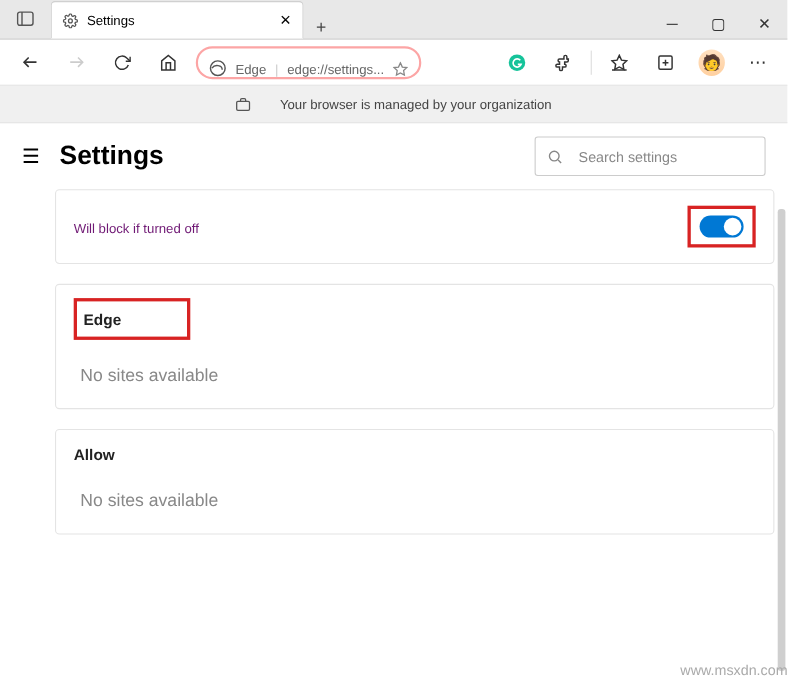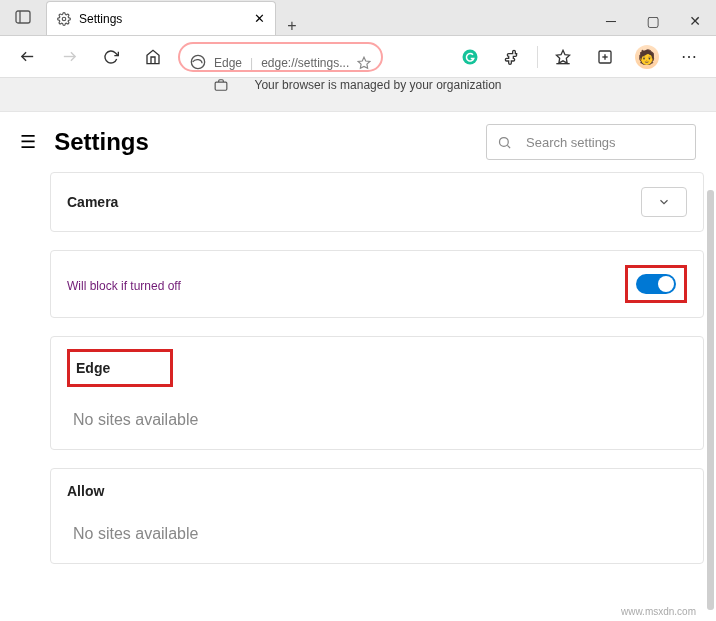--- a/index.html
+++ b/index.html
@@ -8,39 +8,39 @@
     .tabbar-left { width:46px; height:36px; display:flex; align-items:center; justify-content:center;}
     .tab { height:34px; background:#fff; border:1px solid #ccc; border-bottom:none; border-radius:4px 4px 0 0; display:flex; align-items:center; padding:0 10px; gap:8px; font-size:12px; }
     .tab .close { margin-left:auto; font-size:13px; }
     .new-tab { width:32px; display:flex; align-items:center; justify-content:center; font-size:16px; color:#444;}
     .win-controls { margin-left:auto; display:flex; }
     .win-controls div { width:42px; height:28px; display:flex; align-items:center; justify-content:center; font-size:14px; color:#333;}
     .toolbar { height:42px; display:flex; align-items:center; padding:0 10px; gap:8px; border-bottom:1px solid #e0e0e0;}
     .tool-btn { width:34px; height:34px; display:flex; align-items:center; justify-content:center; color:#333; border-radius:4px;}
     .tool-btn.disabled { color:#bbb;}
     .addr { flex:0 0 200px; height:30px; border:2px solid #fca5a5; border-radius:15px; display:flex; align-items:flex-end; padding:0 10px; font-size:12px; color:#666; gap:8px;}
-    .org-banner { height:34px; background:#f0f0f0; display:flex; justify-content:center; font-size:12px; color:#444; gap:26px; border-bottom:1px solid #e5e5e5;}
+    .org-banner { height:34px; background:#f0f0f0; display:flex; align-items:center; justify-content:center; font-size:12px; color:#444; gap:26px; border-bottom:1px solid #e5e5e5;}
     .settings-header { height:60px; display:flex; align-items:center; padding:0 20px; gap:18px;}
     .hamburger { font-size:18px;}
     .page-title { font-size:24px; font-weight:600;}
     .search-box { margin-left:auto; width:210px; height:36px; border:1px solid #ccc; border-radius:3px; display:flex; align-items:center; padding:0 10px; gap:14px; color:#888; font-size:13px;}
     .content { padding:0 12px 0 50px; position:relative;}
     .scrollbar { position:absolute; right:2px; top:190px; width:7px; height:420px; background:#cfcfcf; border-radius:3px;}
     .card { background:#fff; border:1px solid #e4e4e4; border-radius:4px; margin-bottom:18px;}
     .card-row { display:flex; align-items:center; padding:14px 16px; }
     .card-title { font-size:14px; font-weight:600; color:#222;}
     .card-sub { font-size:12px; color:#701a75; margin-top:3px;}
     .expand-btn { width:46px; height:30px; border:1px solid #d0d0d0; border-radius:4px; display:flex; align-items:center; justify-content:center; margin-left:auto;}
     .highlight-red { border:3px solid #d82323; padding:2px 4px; display:inline-block;}
     .toggle-wrap { margin-left:auto; border:3px solid #d82323; padding:6px 8px;}
     .toggle { width:40px; height:20px; background:#0078d4; border-radius:10px; position:relative;}
     .toggle .knob { position:absolute; right:2px; top:2px; width:16px; height:16px; background:#fff; border-radius:50%;}
     .empty-row { padding:20px 22px; font-size:16px; color:#888;}
     .block-header { padding:12px 16px 4px; border-bottom:none;}
-    .watermark { position:absolute; bottom:4px; right:20px; font-size:10px; color:#aaa;}
+    .watermark { position:absolute; bottom:4px; right:0; font-size:13px; color:#aaa;}
     svg { display:block; }
     .avatar { width:24px; height:24px; border-radius:50%; background:linear-gradient(#ffe0c0,#ffd0a0); display:flex; align-items:center; justify-content:center; font-size:14px;}
   </style>
 </head>
 <body>
 
 <div class="title-bar">
   <div class="tabbar-left">
     <svg width="16" height="14" viewBox="0 0 16 14">
         <rect x="1" y="1" width="14" height="12" rx="2" fill="none" stroke="#555" stroke-width="1.3"></rect>
@@ -157,32 +157,20 @@
           <circle cx="11" cy="11" r="7"></circle>
           <line x1="21" y1="21" x2="16.65" y2="16.65"></line>
         </svg>
     </span>
     <span>Search settings</span>
   </div>
 </div>
 
 <div class="content">
 
-  <div class="card">
-    <div class="card-row">
-      <span class="card-title">Camera</span>
-      <div class="expand-btn">
-        <span>
-          <svg width="14" height="14" viewBox="0 0 24 24" fill="none" stroke="#555" stroke-width="2">
-              <polyline points="6 9 12 15 18 9"></polyline>
-            </svg>
-        </span>
-      </div>
-    </div>
-  </div>
 
   <div class="card">
     <div class="card-row">
       <div>
         <div class="card-sub">Will block if turned off</div>
       </div>
       <div class="toggle-wrap">
         <div class="toggle">
           <div class="knob"></div>
         </div>

